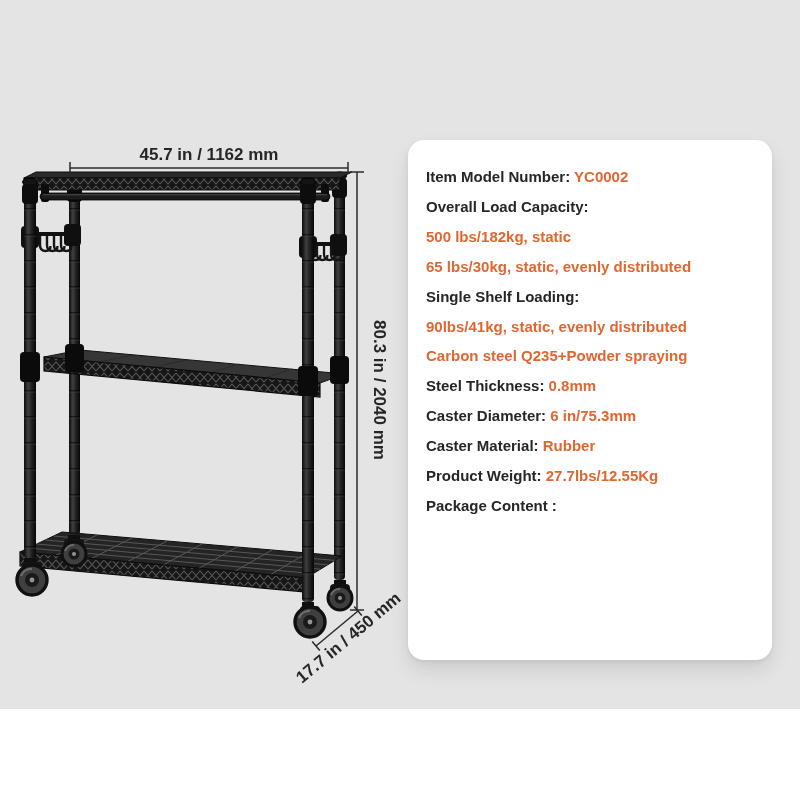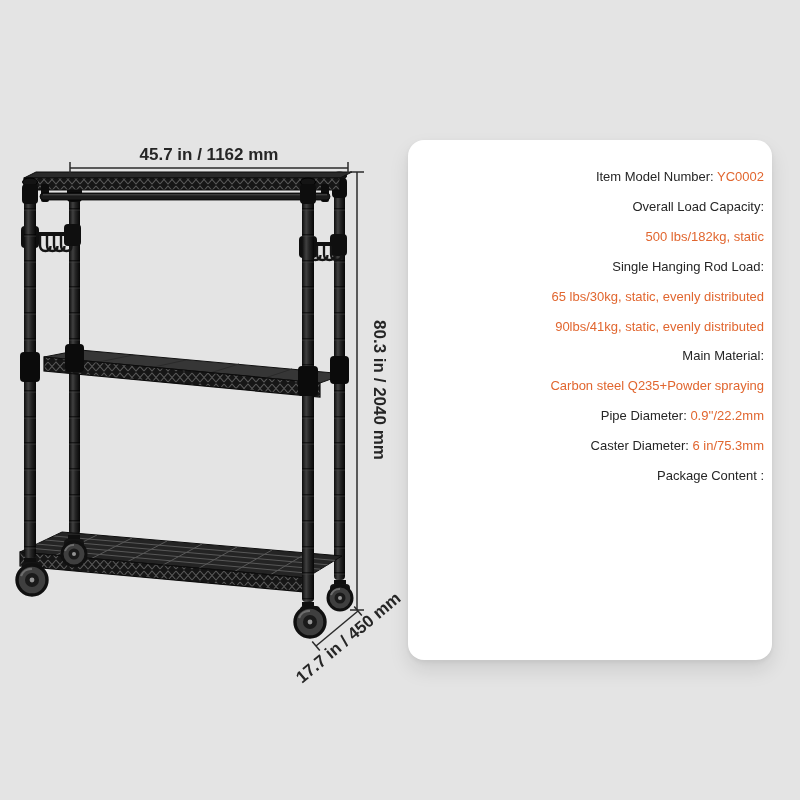--- a/index.html
+++ b/index.html
@@ -1,18 +1,18 @@
 <!DOCTYPE html>
 <html style="--bg: #e4e4e4; --panel: #ffffff; --dark: #262626; --accent: #e1662f;"><head>
 <meta charset="utf-8">
 <style>
   html,body{margin:0;padding:0;}
   .canvas{
     position:relative;
-    width:800px;height:800px;
+    width:800px;height:709px;
     background:var(--bg,#e4e4e4);
     overflow:hidden;
     font-family:"Liberation Sans",sans-serif;
   }
   .diagram{
     position:absolute;left:0;top:130px;width:410px;height:580px;
   }
   .dim-label{
     font-family:"Liberation Sans",sans-serif;
     font-weight:bold;
@@ -23,27 +23,26 @@
     position:absolute;left:408px;top:140px;
     width:364px;height:520px;
     background:var(--panel,#ffffff);
     border-radius:16px;
     box-shadow:0 10px 20px rgba(0,0,0,.10),0 2px 5px rgba(0,0,0,.06);
     box-sizing:border-box;
     padding:22px 8px 0 18px;
     overflow:hidden;
   }
   .spec-line{
-    font-size:13px;
-    font-weight:normal;
+    font-size:15px;
+    font-weight:bold;
     line-height:29.9px;
     white-space:nowrap;
     color:var(--dark,#262626);
     letter-spacing:0;
-    text-align:right;
   }
   .spec-line .accent{color:var(--accent,#e1662f);}
   .spec-line .dark{color:var(--dark,#262626);}
 </style>
 </head>
 <body>
 
 <div class="canvas">
 
   <div class="diagram">
@@ -211,24 +210,25 @@
       </g>
       <text class="dim-label" text-anchor="middle" transform="translate(352,512) rotate(-40)">17.7 in / 450 mm</text>
     </svg>
   </div>
 
   <aside class="spec-panel">
     <div>
         <div class="spec-line"><span class="dark">Item Model Number: </span><span class="accent">YC0002</span></div>
         <div class="spec-line"><span class="dark">Overall Load Capacity:</span></div>
         <div class="spec-line"><span class="accent">500 lbs/182kg, static</span></div>
-        <div class="spec-line"><span class="dark">Single Hanging Rod Load:</span></div>
         <div class="spec-line"><span class="accent">65 lbs/30kg, static, evenly distributed</span></div>
+        <div class="spec-line"><span class="dark">Single Shelf Loading:</span></div>
         <div class="spec-line"><span class="accent">90lbs/41kg, static, evenly distributed</span></div>
-        <div class="spec-line"><span class="dark">Main Material:</span></div>
         <div class="spec-line"><span class="accent">Carbon steel Q235+Powder spraying</span></div>
-        <div class="spec-line"><span class="dark">Pipe Diameter: </span><span class="accent">0.9''/22.2mm</span></div>
+        <div class="spec-line"><span class="dark">Steel Thickness: </span><span class="accent">0.8mm</span></div>
         <div class="spec-line"><span class="dark">Caster Diameter: </span><span class="accent">6 in/75.3mm</span></div>
+        <div class="spec-line"><span class="dark">Caster Material: </span><span class="accent">Rubber</span></div>
+        <div class="spec-line"><span class="dark">Product Weight: </span><span class="accent">27.7lbs/12.55Kg</span></div>
         <div class="spec-line"><span class="dark">Package Content :</span></div>
       </div>
   </aside>
 
 </div>
 
 </body></html>

